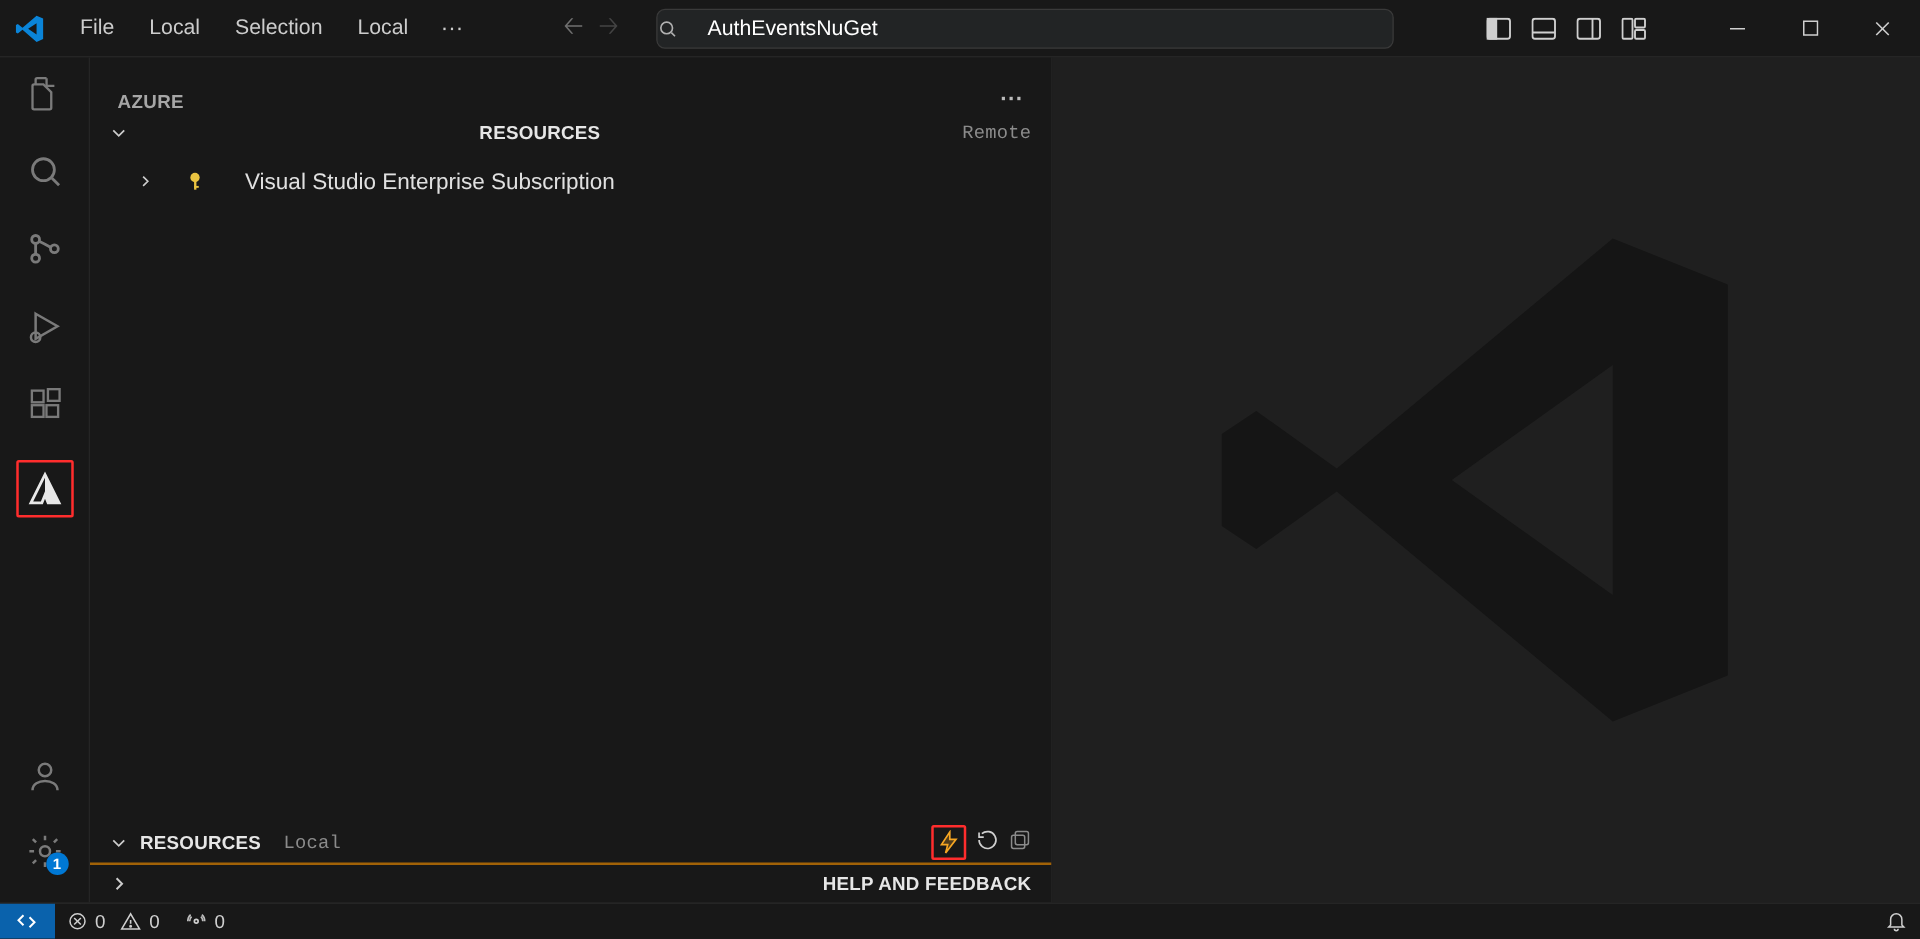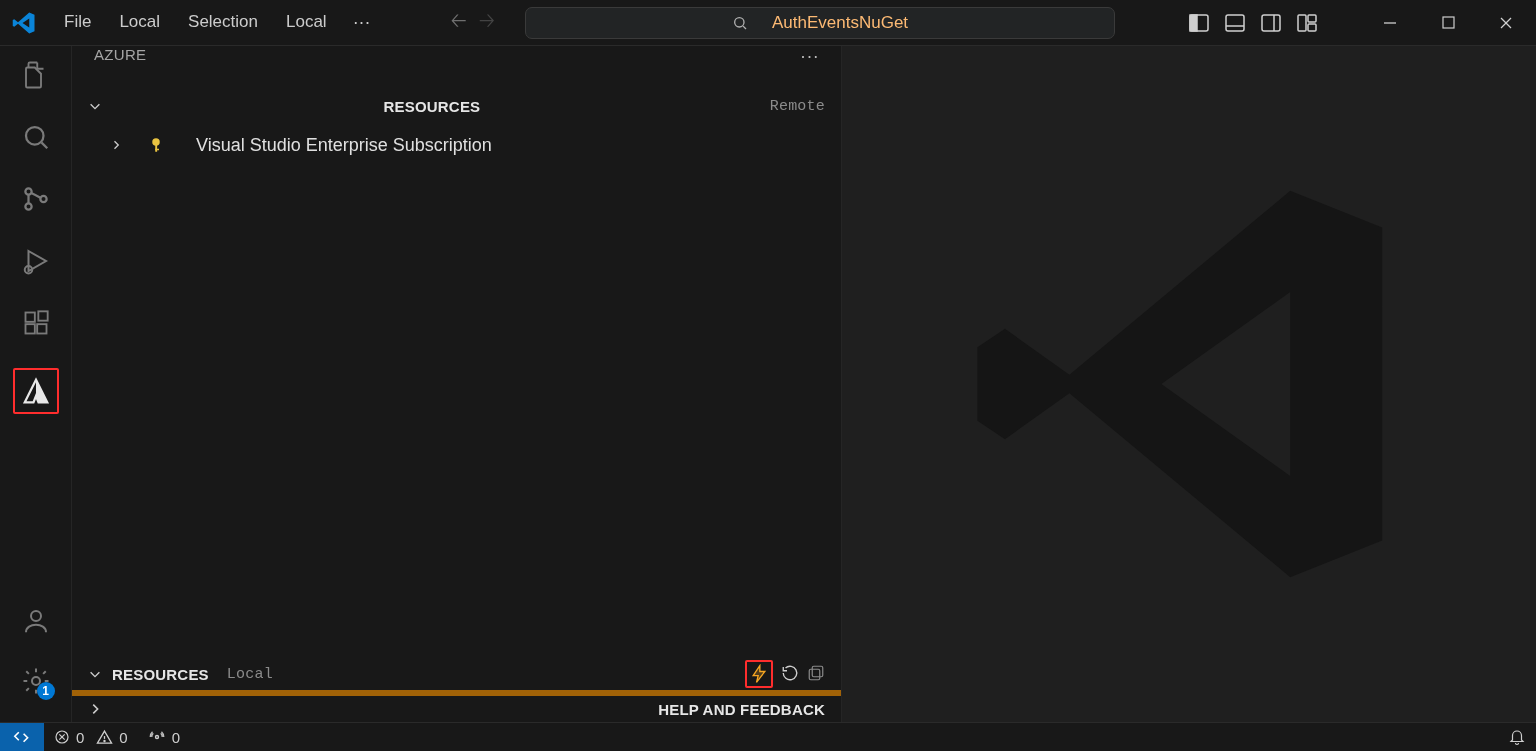--- a/index.html
+++ b/index.html
@@ -6,49 +6,49 @@
   html, body { width: 1536px; height: 751px; overflow: hidden; font-family: "Segoe UI", Arial, sans-serif; background:#1e1e1e; color:#cccccc; }
   .root { display:flex; flex-direction:column; width:100%; height:100%;border-radius:29px; }
 
   
   .titlebar { height:46px; background:#181818; display:flex; align-items:center; padding:0 8px; gap:10px; border-bottom:1px solid #2a2a2a;}
   .app-icon { width:24px; height:24px; margin-left:4px; }
   .menu { display:flex; gap:4px; margin-left:6px; }
   .menu-item { padding:4px 12px; color:#ccc; font-size:17px; border-radius:4px; cursor:pointer; }
   .menu-more { padding:4px 10px; color:#ccc; font-size:18px; }
   .nav-arrows { display:flex; gap:12px; margin-left:60px; color:#6f6f6f; font-size:20px; }
-  .search-pill { flex:0 0 590px; height:32px; margin-left:20px; background:#222425; border:1px solid #3a3a3a; border-radius:7px; display:flex; align-items:center; justify-content:center; gap:24px; color:#fdba74; font-size:17px; }
+  .search-pill { flex:0 0 590px; height:32px; margin-left:20px; background:#222425; border:1px solid #3a3a3a; border-radius:7px; display:flex; align-items:center; gap:24px; color:#ffffff; font-size:17px; }
   .title-right { margin-left:auto; display:flex; align-items:center; gap:14px; color:#bfbfbf;}
   .layout-btn { width:22px; height:20px; display:flex; align-items:center; justify-content:center; cursor:pointer; }
   .winbtn { width:44px; height:40px; display:flex; align-items:center; justify-content:center; color:#bfbfbf; cursor:pointer; }
 
   
   .body { flex:1; display:flex; min-height:0; }
   .activitybar { width:72px; background:#181818; display:flex; flex-direction:column; align-items:center; padding-top:12px; gap:28px; border-right:1px solid #252525;}
   .act-icon { width:34px; height:34px; color:#7a7a7a; cursor:pointer; display:flex; align-items:center; justify-content:center; position:relative;}
   .act-icon.active { color:#d7d7d7; }
   .act-icon .badge { position:absolute; bottom:-2px; right:-2px; background:#0078d4; color:#fff; font-size:12px; border-radius:50%; width:18px; height:18px; display:flex; align-items:center; justify-content:center; font-weight:600; }
   .act-highlight { border:2px solid #ff2d2d; border-radius:2px; padding:4px; }
   .act-spacer { flex:1; }
   .act-bottom { display:flex; flex-direction:column; align-items:center; gap:26px; padding-bottom:24px; }
 
   .sidebar { width:770px; background:#181818; display:flex; flex-direction:column; border-right:1px solid #252525;}
-  .sidebar-title { height:44px; display:flex; align-items:flex-start; padding:0 22px; color:#a6a6a6; font-size:15px; letter-spacing:0.3px; }
+  .sidebar-title { height:44px; display:flex; align-items:flex-end; padding:0 22px; color:#a6a6a6; font-size:15px; letter-spacing:0.3px;font-weight:bold; }
   .sidebar-title .dots { margin-left:auto; color:#bbb; font-size:18px; cursor:pointer; }
   .section-head { height:32px; display:flex; align-items:center; gap:10px; padding:0 16px; color:#e6e6e6; font-size:15px; font-weight:700; letter-spacing:0.2px; cursor:pointer;justify-content:space-between; }
   .section-head .sub { color:#8b8b8b; font-weight:400; margin-left:8px;font-family:Liberation Mono, monospace; }
   .section-head .chev { width:14px; height:14px; color:#ccc; }
   .section-head .actions { margin-left:auto; display:flex; gap:8px; align-items:center; }
   .tree { padding:6px 0 6px 4px; }
   .tree-row { height:34px; display:flex; align-items:center; gap:28px; padding-left:34px; color:#e0e0e0; font-size:18px; cursor:pointer; }
   .tree-row .chev { width:12px; height:12px; color:#ccc; }
   .keyicon { width:18px; height:18px; }
   .workspace-body { flex:0 0 170px; padding:18px 22px; color:#cfcfcf; font-size:18px; }
   .resources-body { flex:1 1 auto; }
-  .hf-head { border-top:6px solid #a16207; }
+  .hf-head { border-top:2px solid #a16207; }
 
   
   .editor { flex:1; background:#1f1f1f; position:relative; }
   .editor .bigmark { position:absolute; inset:0; display:flex; align-items:center; justify-content:center; }
   .editor .bigmark svg { width:460px; height:460px; opacity:1; }
 
   
   .statusbar { height:29px; background:#181818; display:flex; align-items:center; font-size:15px; color:#cfcfcf; border-top:1px solid #2a2a2a;}
   .status-remote { height:100%; background:#0a62ac; width:44px; display:flex; align-items:center; justify-content:center; color:#fff; }
   .status-item { display:flex; align-items:center; gap:6px; padding:0 10px; height:100%; cursor:pointer; }

